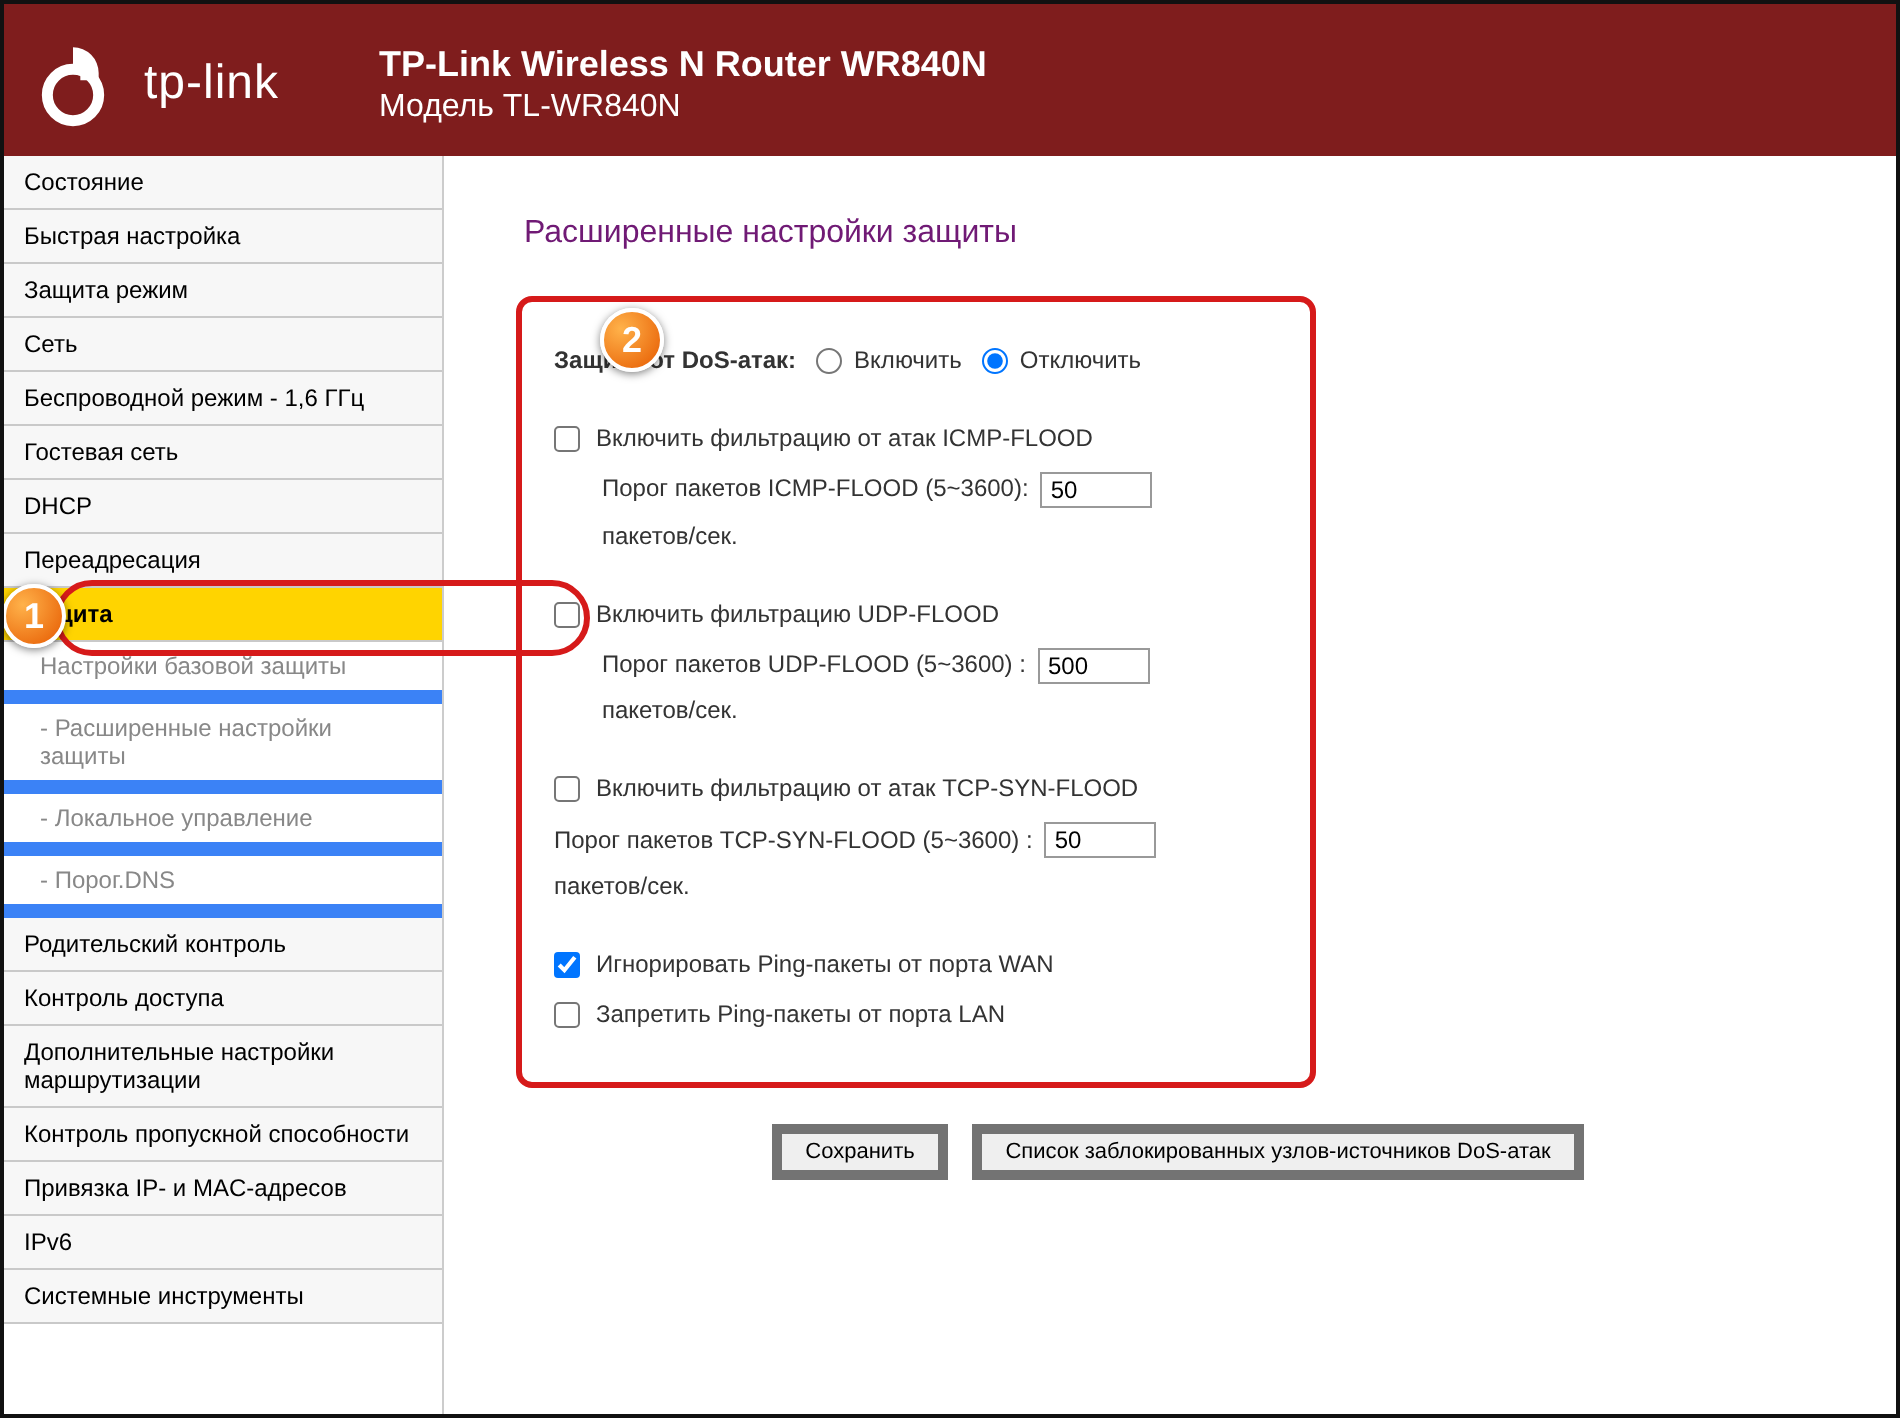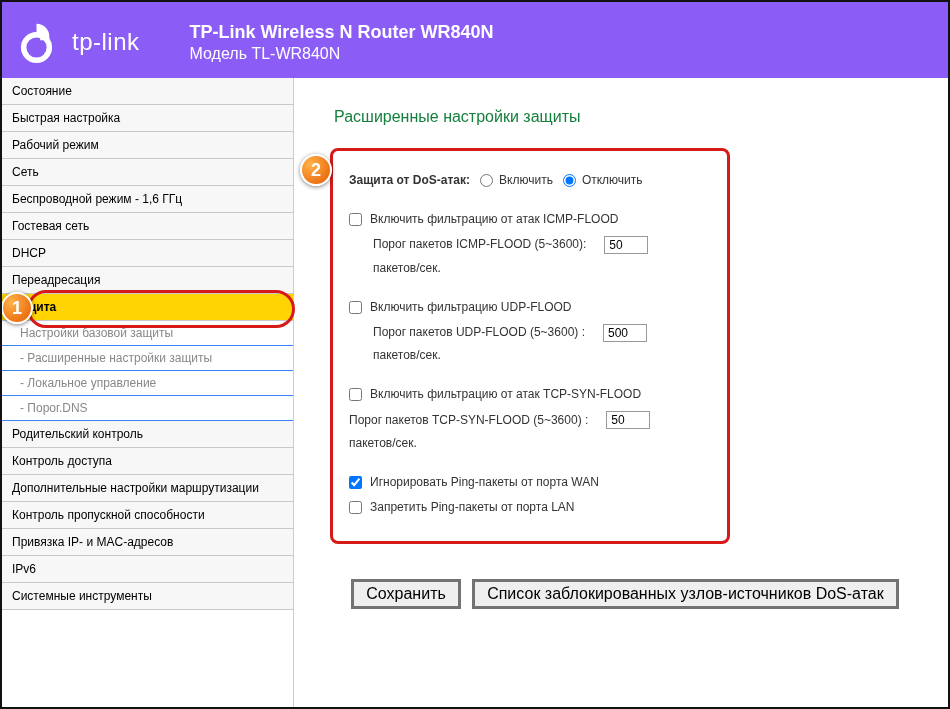--- a/index.html
+++ b/index.html
@@ -1,42 +1,42 @@
 <!DOCTYPE html>
 <html><head>
 <meta charset="utf-8">
 <style>
   * { box-sizing: border-box; margin: 0; padding: 0; }
   body { font-family: Arial, Helvetica, sans-serif; font-size: 12px; color: #333; background: #fff; }
   .frame { width: 950px; height: 709px; border: 2px solid #111; position: relative; overflow: hidden; }
-  .header { background: #8b5cf6; color: #fff; padding: 18px 18px 14px 18px; display: flex; align-items: center; }
+  .header { background: #7f1d1d; color: #fff; padding: 18px 18px 14px 18px; display: flex; align-items: center; }
   .logo { display: flex; align-items: center; gap: 8px; margin-right: 50px; }
   .logo svg { width: 44px; height: 44px; }
   .logo-text { font-size: 24px; font-weight: 400; letter-spacing: .5px; }
   .title-block .t1 { font-size: 18px; font-weight: bold; }
   .title-block .t2 { font-size: 16px; font-weight: normal; margin-top: 2px; }
   .body { display: flex; height: calc(100% - 76px); }
-  .sidebar { width: 292px; background: #fff; border-right: 1px solid #ccc; overflow-y: auto; }
+  .sidebar { width: 220px; background: #fff; border-right: 1px solid #ccc; overflow-y: auto; }
   .menu-item { padding: 6px 10px; border-bottom: 1px solid #c9c9c9; cursor: pointer; font-size: 12px; color: #000; background: #f7f7f7; }
   .menu-item.active { background: #ffd400; font-weight: 700; }
-  .sub-item { padding: 5px 10px 5px 18px; border-bottom: 1px solid #3b82f6; cursor: pointer; font-size: 12px; color: #888; background: #fff; }
+  .sub-item { padding: 5px 10px 5px 18px; border-bottom: 7px solid #3b82f6; cursor: pointer; font-size: 12px; color: #888; background: #fff; }
   .sub-item.hl { font-weight: 400; }
   .content { flex: 1; padding: 30px 28px 20px 36px; position: relative; }
-  .page-title { color: #15803d; font-size: 16px; font-weight: 400; margin-bottom: 22px; margin-left: 4px; }
+  .page-title { color: #701a75; font-size: 16px; font-weight: 400; margin-bottom: 22px; margin-left: 4px; }
   .panel { border: 3px solid #d61a1a; border-radius: 8px; padding: 14px 16px 18px 16px; position: relative; width: 400px; }
   .row { margin: 6px 0; display: flex; align-items: center; flex-wrap: wrap; gap: 4px; line-height: 1.6; }
   .row.indent { padding-left: 24px; }
   .row label { font-size: 12px; }
   .row .bold { font-weight: 700; }
   .row input[type="radio"] { margin: 0 2px 0 6px; vertical-align: middle; }
   .row input[type="checkbox"] { margin-right: 4px; vertical-align: middle; }
-  .row input[type="text"] { width: 44px; border: 1px solid #999; padding: 1px 4px; font-size: 12px; background: #fff; margin: 0 14px; }
+  .row input[type="text"] { width: 56px; border: 1px solid #999; padding: 1px 4px; font-size: 12px; background: #fff; margin: 0 2px; }
   .sep { height: 8px; }
   .buttons { margin-top: 18px; text-align: center; }
-  .buttons button { font-size: 16px; padding: 3px 12px; margin: 17px 4px; border: 3px solid #737373; background: #efefef; cursor: pointer; }
+  .buttons button { font-size: 11px; padding: 3px 12px; margin: 0 4px; border: 5px solid #737373; background: #efefef; cursor: pointer; }
   .callout { position: absolute; width: 32px; height: 32px; border-radius: 50%; background: radial-gradient(circle at 30% 30%, #ffb24a, #e65a00); border: 2px solid #fff; box-shadow: 0 1px 4px rgba(0,0,0,.5); color: #fff; font-weight: 800; font-size: 18px; display: flex; align-items: center; justify-content: center; z-index: 20; }
   .callout.c1 { left: -1px; top: 290px; }
   .callout.c2 { left: 298px; top: 152px; }
   .hl-ring { position: absolute; border: 3px solid #d61a1a; border-radius: 20px; left: 25px; top: 288px; width: 268px; height: 38px; z-index: 10; pointer-events: none; }
 </style>
 </head>
 <body>
 
 <div class="frame">
 
@@ -52,21 +52,21 @@
       <div class="t1">TP-Link Wireless N Router WR840N</div>
       <div class="t2">Модель TL-WR840N</div>
     </div>
   </div>
 
   <div class="body">
 
     <div class="sidebar">
       <div class="menu-item">Состояние</div>
       <div class="menu-item">Быстрая настройка</div>
-      <div class="menu-item">Рабочий режим</div>
+      <div class="menu-item">Защита режим</div>
       <div class="menu-item">Сеть</div>
       <div class="menu-item">Беспроводной режим - 1,6 ГГц</div>
       <div class="menu-item">Гостевая сеть</div>
       <div class="menu-item">DHCP</div>
       <div class="menu-item">Переадресация</div>
       <div class="menu-item active">Защита</div>
       <div class="sub-item">Настройки базовой защиты</div>
       <div class="sub-item hl">- Расширенные настройки защиты</div>
       <div class="sub-item">- Локальное управление</div>
       <div class="sub-item">- Порог.DNS</div>

